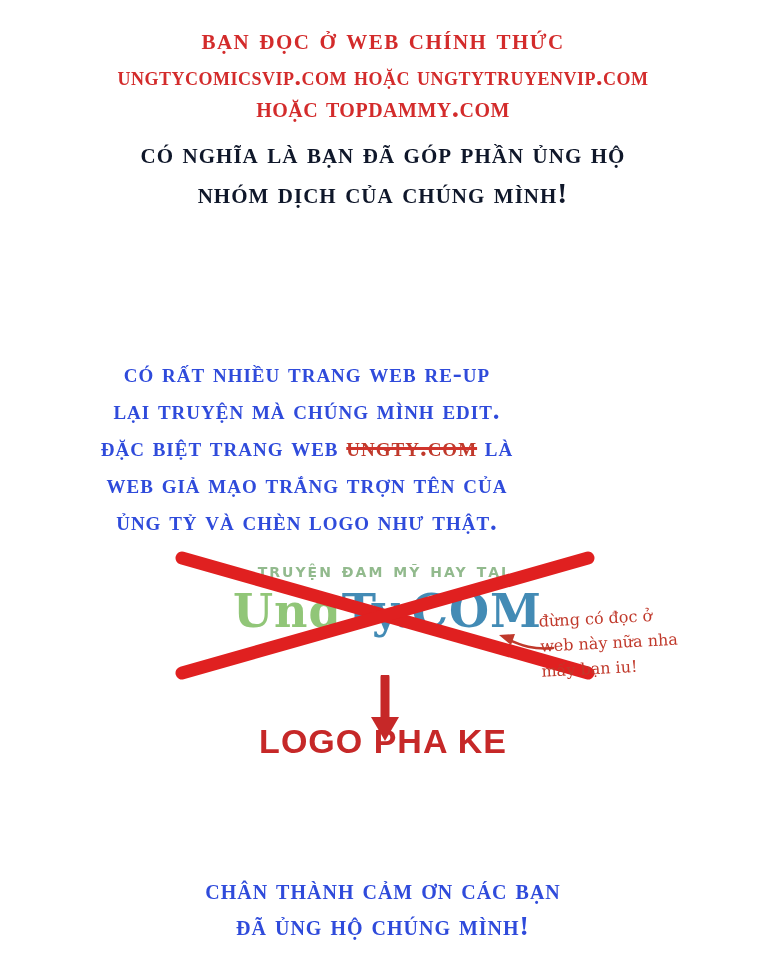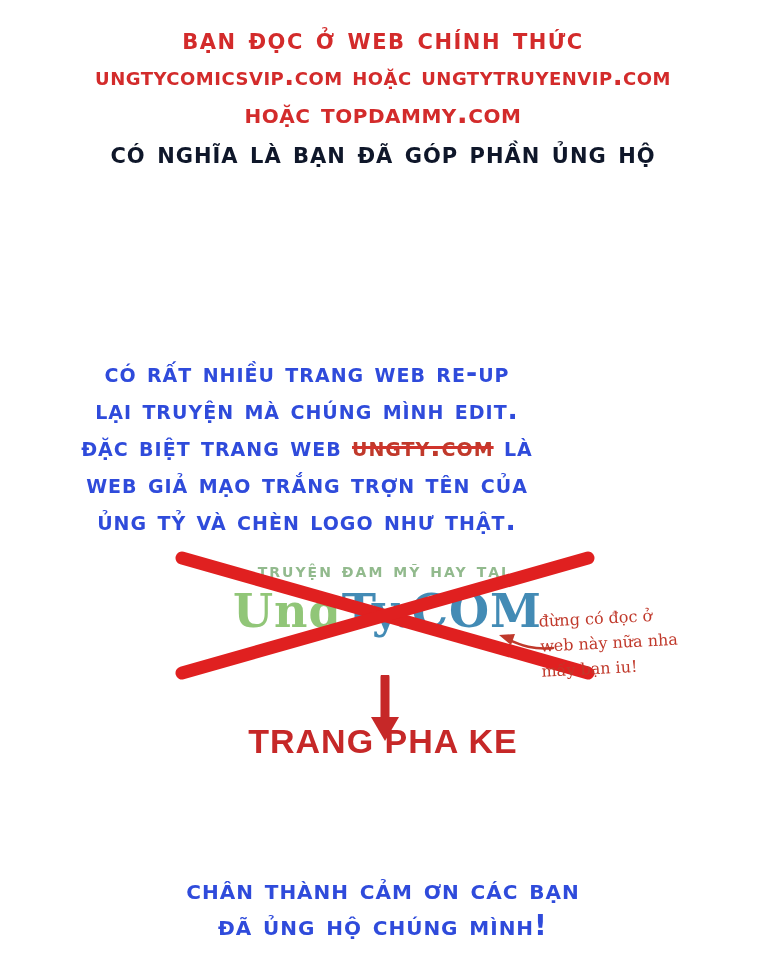--- a/index.html
+++ b/index.html
@@ -16,20 +16,21 @@
   }
   .page {
     position: relative;
     width: 766px;
     height: 957px;
     background: #ffffff;
   }
   .block {
     text-align: center;
     line-height: 1.12;
+    font-family: Liberation Serif, serif;
   }
   
   .hdr {
     position: absolute;
     top: 22px;
     left: 0;
     width: 766px;
     color: #d32b2b;
     font-weight: bold;
     letter-spacing: 0.5px;
@@ -45,21 +46,20 @@
     font-variant: small-caps;
     text-transform: lowercase;
     letter-spacing: 0.5px;
     margin-top: 6px;
   }
   .hdr .l3 {
     font-size: 29px;
     font-variant: small-caps;
     text-transform: lowercase;
     letter-spacing: 0.5px;
-    margin-top: 6px;
   }
   
   .blue1 {
     position: absolute;
     top: 136px;
     left: 0;
     width: 766px;
     color: #0f172a;
     font-weight: bold;
     font-size: 30px;
@@ -212,20 +212,21 @@
 <div class="page">
 
   <div class="hdr block">
     <div class="l1">BẠN ĐỌC Ở WEB CHÍNH THỨC</div>
     <div class="l2">UNGTYCOMICSVIP.COM HOẶC UNGTYTRUYENVIP.COM</div>
     <div class="l3">HOẶC TOPDAMMY.COM</div>
   </div>
 
   <div class="blue1 block">
     <div class="l1">CÓ NGHĨA LÀ BẠN ĐÃ GÓP PHẦN ỦNG HỘ</div>
+    <div class="l2">NHÓM DỊCH CỦA CHÚNG MÌNH!</div>
   </div>
 
 
   <div class="blue3 block">
     <div>CÓ RẤT NHIỀU TRANG WEB RE-UP</div>
     <div>LẠI TRUYỆN MÀ CHÚNG MÌNH EDIT.</div>
     <div>
       <span>ĐẶC BIỆT TRANG WEB </span><span class="strike">UNGTY.COM</span><span> LÀ</span>
     </div>
     <div>WEB GIẢ MẠO TRẮNG TRỢN TÊN CỦA</div>
@@ -254,20 +255,20 @@
     <path d="M58 28 C 40 30, 26 26, 10 18" stroke="#c0392b" stroke-width="2.5" fill="none" stroke-linecap="round"></path>
     <polygon points="4,15 20,14 16,25" fill="#c0392b"></polygon>
   </svg>
 
   <div class="note">
     <div>đừng có đọc ở</div>
     <div>web này nữa nha</div>
     <div>mấy bạn iu!</div>
   </div>
 
-  <div class="logo-pha-ke">TRANG PHA KE</div>
+  <div class="logo-pha-ke">LOGO PHA KE</div>
 
   <div class="thanks block">
     <div>CHÂN THÀNH CẢM ƠN CÁC BẠN</div>
     <div>ĐÃ ỦNG HỘ CHÚNG MÌNH!</div>
   </div>
 
 </div>
 
 </body></html>

